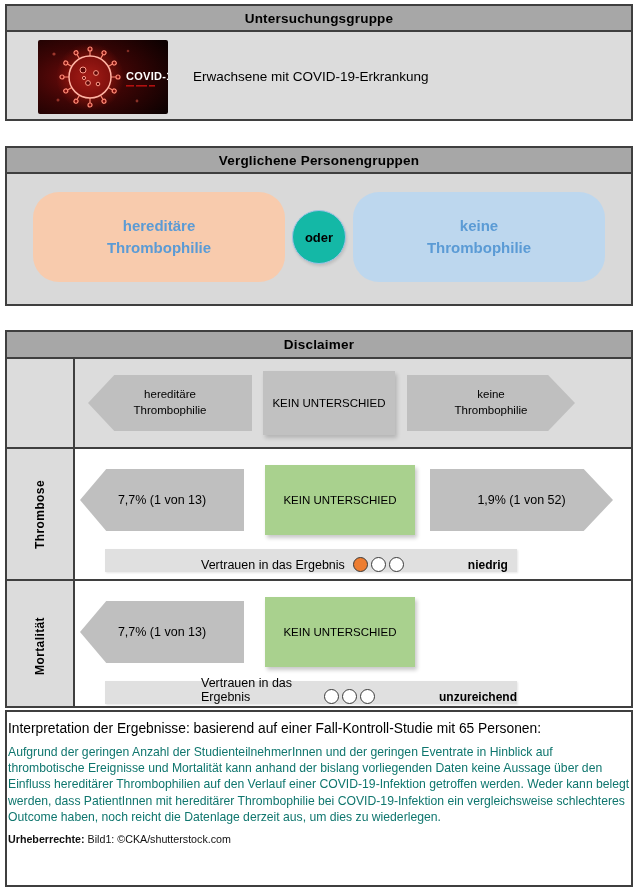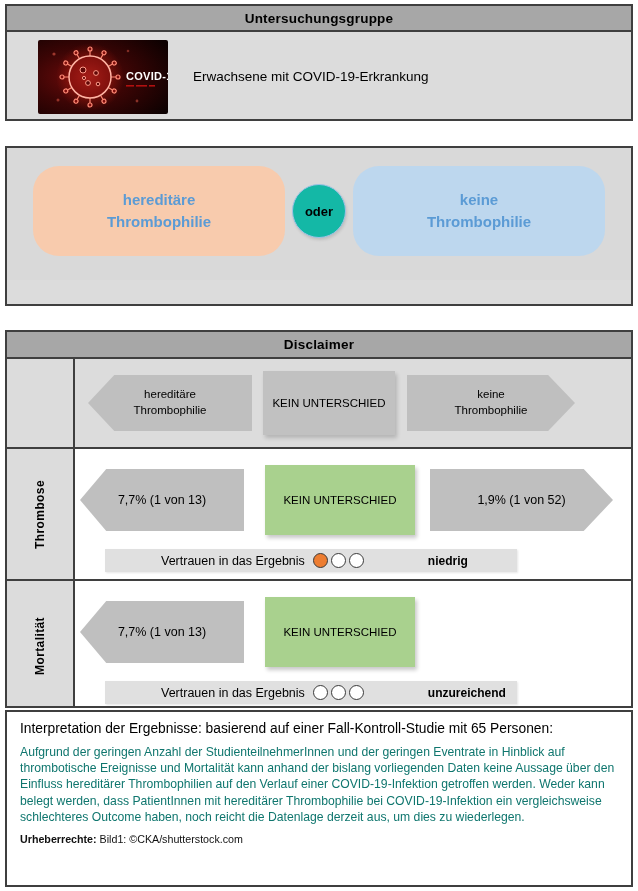--- a/index.html
+++ b/index.html
@@ -73,33 +73,34 @@
   .res-drow .arrow{top:20px;height:62px;font-size:12.5px;}
   .res-drow .arrow-left{left:5px;width:164px;}
   .res-drow .arrow-right{left:355px;width:183px;}
   .green-box{
     position:absolute;left:190px;top:16px;width:150px;height:70px;background:#a9d18e;
     display:flex;align-items:center;justify-content:center;font-size:11.5px;
     box-shadow:2px 3px 4px rgba(0,0,0,0.22);
   }
   .conf-bar{
     position:absolute;left:30px;bottom:7px;width:412px;height:23px;background:#e0e0e0;
-    display:flex;align-items:center;box-sizing:border-box;
+    display:flex;align-items:flex-end;box-sizing:border-box;
     box-shadow:1px 1px 2px rgba(0,0,0,0.10);
+    padding-left:40px;
   }
   .conf-label{margin-left:56px;font-size:12.5px;}
   .conf-dots{margin-left:8px;display:flex;align-items:center;gap:3px;}
   .dot{
     width:15px;height:15px;border-radius:50%;background:#ffffff;
     border:1.6px solid #3a3a3a;box-sizing:border-box;display:inline-block;
   }
   .dot.filled{background:#ed7d31;}
   .conf-level{margin-left:64px;font-weight:bold;font-size:12px;}
   
-  #sec4{top:710px;height:177px;background:#ffffff;padding:7px 13px;}
+  #sec4{top:710px;height:177px;background:#ffffff;padding:7px 1px;}
   .interp-heading{font-size:13.8px;color:#000;margin-top:2px;}
   .interp-body{font-size:12.2px;line-height:1.33;color:#0f766e;margin-top:8px;}
   .interp-small{font-size:10.7px;line-height:1.3;color:#111;margin-top:8px;}
   .interp-small b{font-weight:bold;}
 </style>
 </head>
 <body>
 
 <div class="section" id="sec1">
   <div class="sec-header">
@@ -188,20 +189,23 @@
         <rect x="88" y="45" width="8" height="1.6"></rect>
         <rect x="98" y="45" width="11" height="1.6"></rect>
         <rect x="111" y="45" width="6" height="1.6"></rect>
       </g>
     </svg>
     <div class="study-desc">Erwachsene mit COVID-19-Erkrankung</div>
   </div>
 </div>
 
 <div class="section" id="sec2">
+  <div class="sec-header">
+    <span>Verglichene Personengruppen</span>
+  </div>
   <div class="sec-body">
     <div class="group-box" id="group-a">hereditäre
 Thrombophilie</div>
     <div class="oder-circle">oder</div>
     <div class="group-box" id="group-b">keine
 Thrombophilie</div>
   </div>
 </div>
 
 <div class="section" id="sec3">

